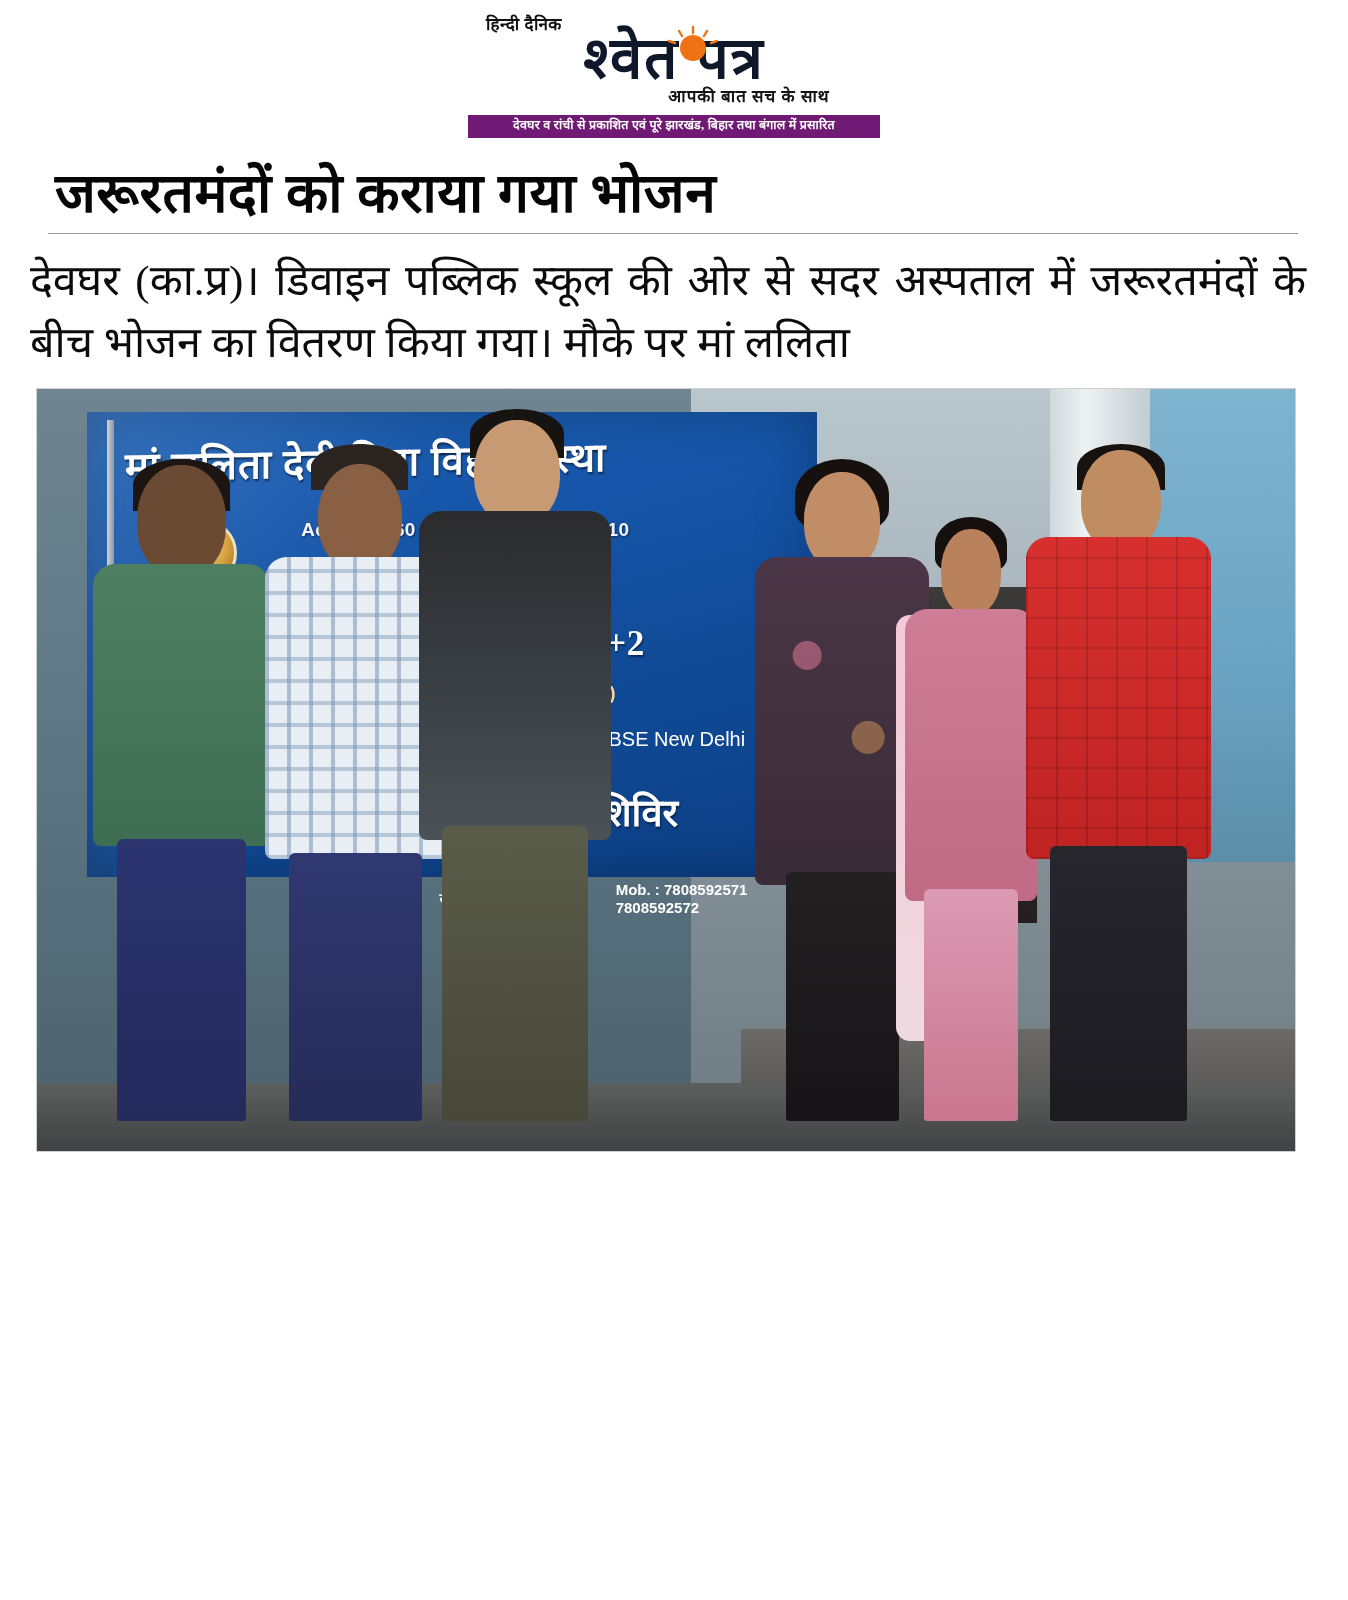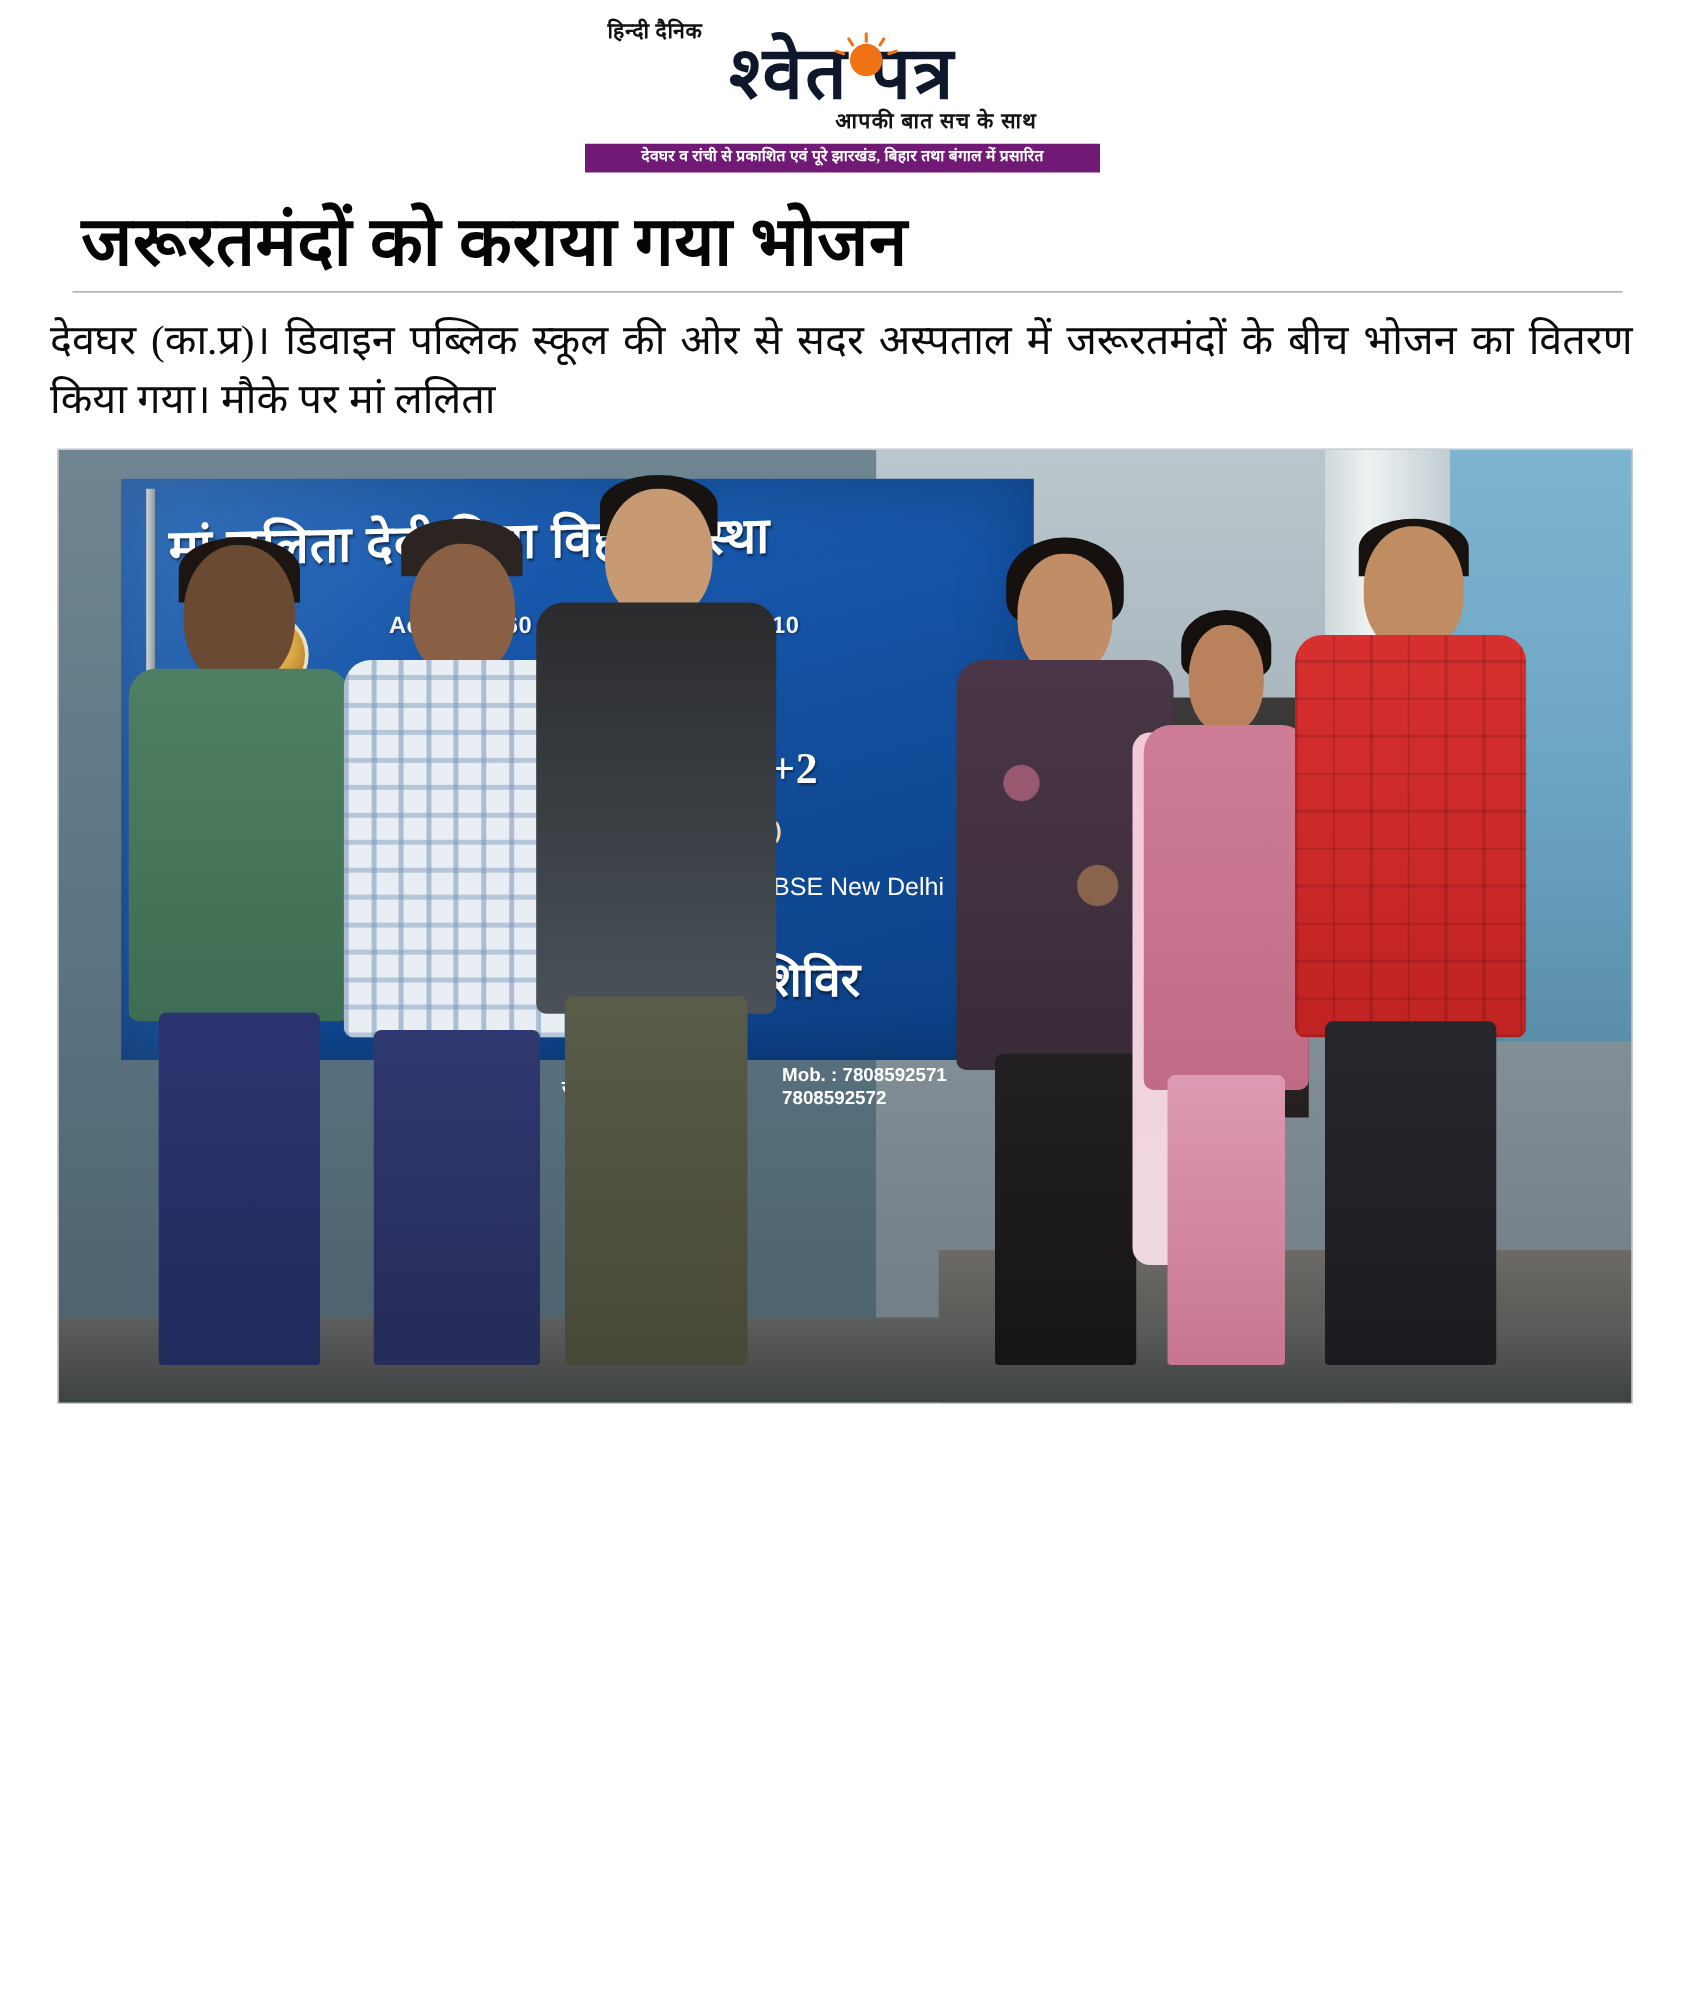--- a/index.html
+++ b/index.html
@@ -83,39 +83,39 @@
     font-size: 12.5px;
     font-weight: bold;
     padding: 4px 6px 5px 6px;
     letter-spacing: 0.2px;
     line-height: 1.1;
   }
 
   
   .article {
     position: relative;
-    padding: 14px 30px 0 40px;
+    padding: 14px 30px 0 30px;
   }
   .headline {
     font-family: "Liberation Serif", serif;
     font-size: 55px;
     font-weight: bold;
     line-height: 1.18;
     color: #050505;
     margin: 10px 0 6px 25px;
     letter-spacing: 0.5px;
   }
   .rule {
     height: 1px;
     background: #9a9a9a;
     margin: 6px 20px 16px 18px;
   }
   .body-text {
     font-family: "Liberation Serif", serif;
-    font-size: 33px;
+    font-size: 43px;
     line-height: 1.45;
     color: #0b0b0b;
     margin: 0 12px 0 0;
     text-align: justify;
     text-justify: inter-word;
   }
   .body-text.lead {
     margin-bottom: 14px;
   }
   .body-text.tail {

